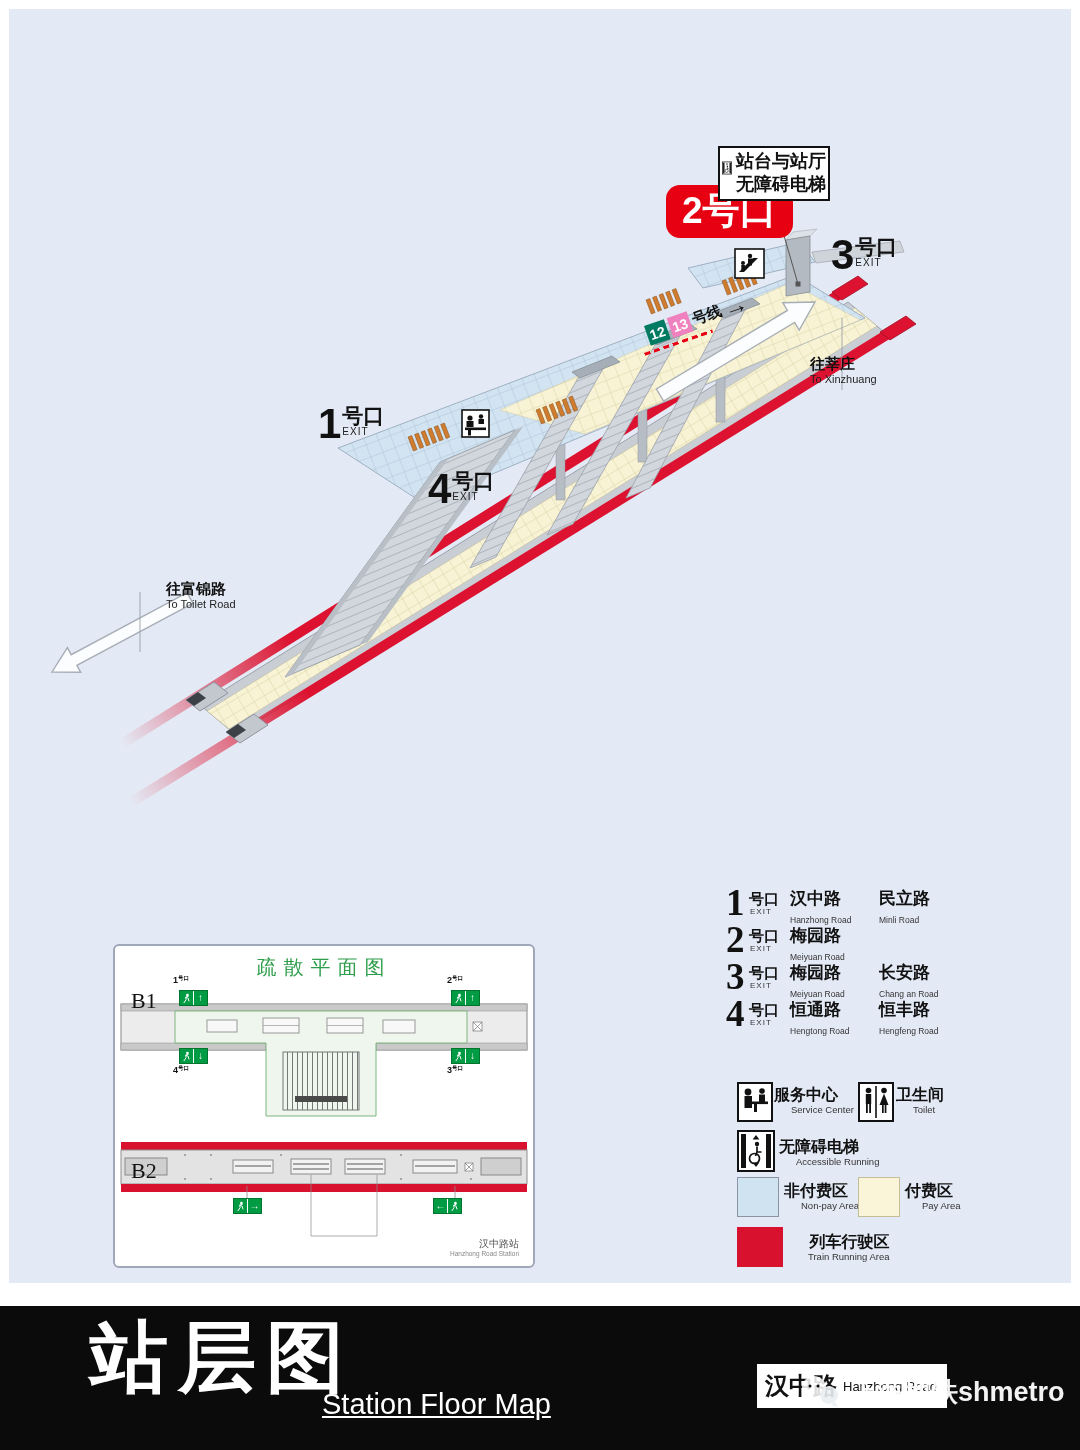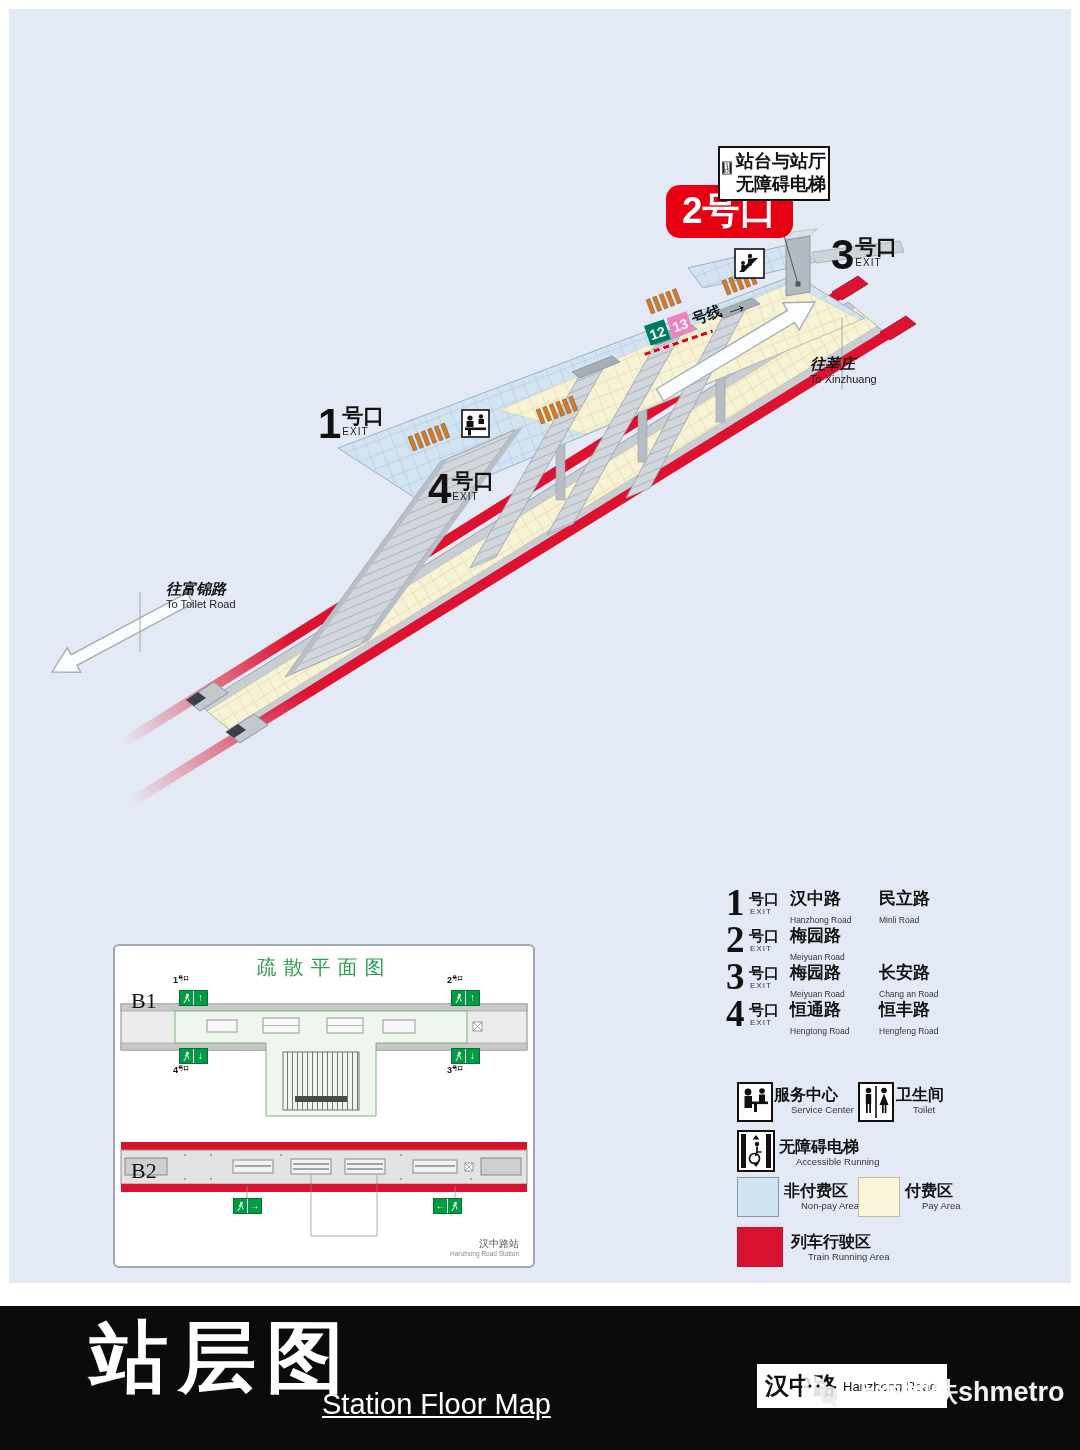--- a/index.html
+++ b/index.html
@@ -12,21 +12,21 @@
   
   .map-exit{display:flex;align-items:flex-start;color:#111;}
   .map-exit .num{font-size:42px;font-weight:bold;line-height:0.9;letter-spacing:-1px;}
   .map-exit .stack{display:flex;flex-direction:column;margin-left:2px;}
   .map-exit .sfx{font-size:21px;font-weight:bold;line-height:1;}
   .map-exit .exen{font-size:10px;letter-spacing:1px;line-height:1.2;color:#222;}
   .badge2{background:#e60012;color:#fff;font-size:37px;font-weight:bold;
           padding:6px 16px;border-radius:14px;line-height:1.1;}
   .callout{display:flex;gap:4px;background:#fff;border:2px solid #111;padding:2px;width:104px;}
   .callout .txt{font-size:18px;font-weight:bold;line-height:1.3;color:#111;white-space:nowrap;}
-  .dirlbl .zh{font-size:15px;font-weight:bold;color:#111;line-height:1.2;font-style:italic;}
+  .dirlbl .zh{font-size:15px;font-weight:bold;color:#111;line-height:1.2;}
   .dirlbl .en{font-size:11px;color:#222;}
   .line-sign{display:flex;align-items:center;gap:3px;transform:rotate(-19deg);transform-origin:left top;}
   .line-sign .ln{width:21px;height:21px;display:flex;align-items:center;justify-content:center;
                  color:#fff;font-weight:bold;font-size:14px;}
   .l12{background:#007a61;} .l13{background:#ef82be;}
   .line-sign .ltxt{font-size:15px;font-weight:bold;color:#111;}
   .line-sign .larr{font-size:24px;font-weight:bold;color:#111;line-height:0.8;}
   .red-dashes{width:72px;height:3px;margin-top:2px;
      background:repeating-linear-gradient(90deg,#e60012 0 6px,rgba(0,0,0,0) 6px 10px);}
   
@@ -491,21 +491,21 @@
     <div class="abs lgtxt" style="left:784px;top:1182px;">
       <div class="zh">非付费区</div>
       <div class="en">Non-pay Area</div>
     </div>
     <div class="abs swatch" style="left: 858px; top: 1177px; width: 40px; height: 38px; border-color: rgb(195, 189, 152); background-color: rgb(250, 245, 217);"></div>
     <div class="abs lgtxt" style="left:905px;top:1182px;">
       <div class="zh">付费区</div>
       <div class="en">Pay Area</div>
     </div>
     <div class="abs" style="left: 737px; top: 1227px; width: 46px; height: 40px; background-color: rgb(216, 18, 46);"></div>
-    <div class="abs lgtxt" style="left:791px;top:1233px;">
+    <div class="abs lgtxt" style="left:791px;top:1233px;text-align:right;">
       <div class="zh">列车行驶区</div>
       <div class="en">Train Running  Area</div>
     </div>
   </div>
 
   <div class="blackbar"></div>
   <div class="f-zh">站层图</div>
   <div class="f-en">Station Floor Map</div>
   <div class="f-box">
     <span class="zh">汉中路</span>

